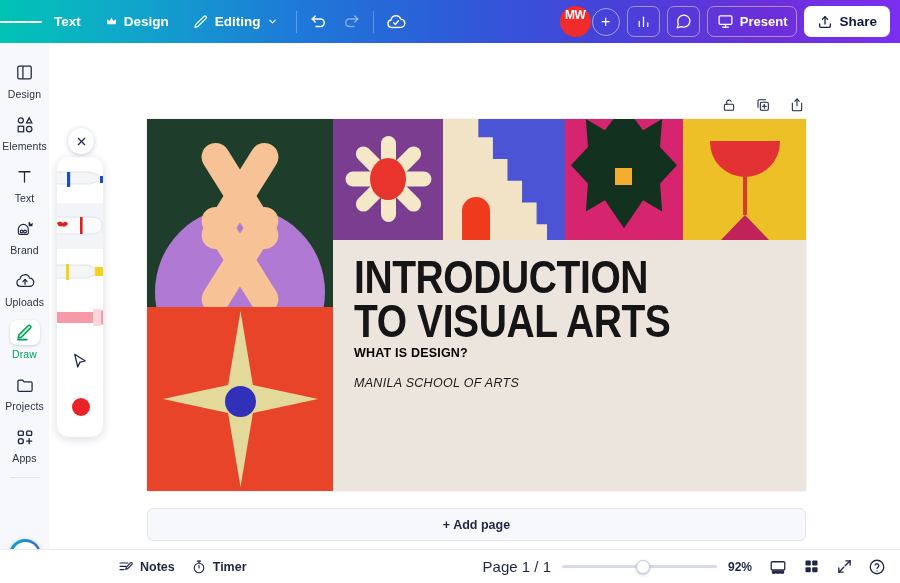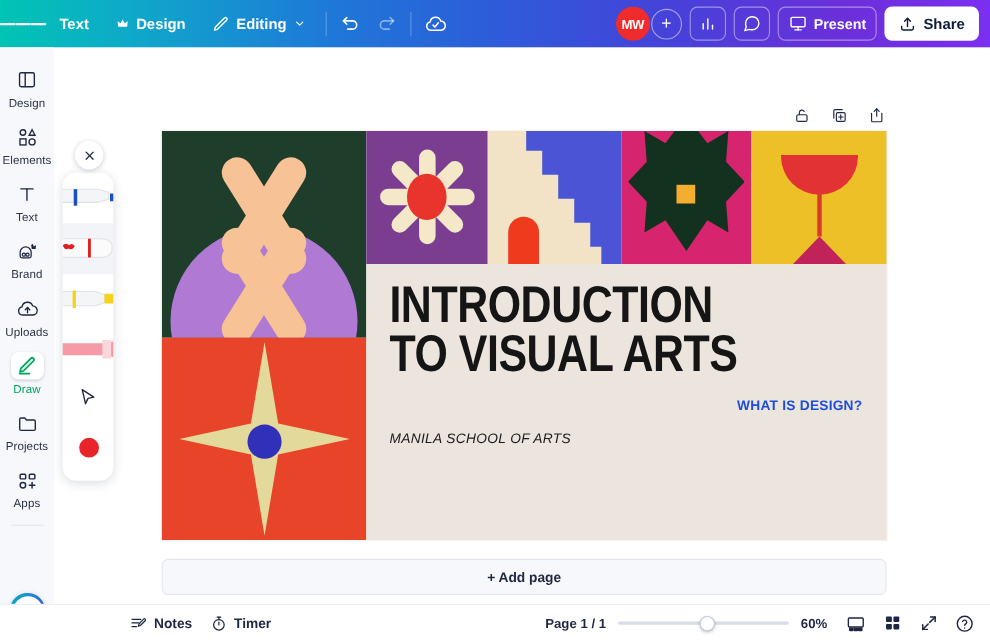--- a/index.html
+++ b/index.html
@@ -25,21 +25,21 @@
     font-size: 13.5px; font-weight: 600; cursor: pointer; white-space: nowrap;
   }
   .tb-sep { width:1px; height:22px; background:rgba(255,255,255,.28); margin:0 6px; }
   .tb-icobtn {
     width: 32px; height: 30px; display:flex; align-items:center; justify-content:center;
     border-radius:6px; cursor:pointer;
   }
   .tb-right { margin-left: auto; display:flex; align-items:center; gap:7px; padding-right: 10px; }
   .avatar {
     width: 31px; height: 31px; border-radius: 50%; background:#ef2b2b;
-    display:flex; align-items:center; justify-content:center;
+    display:flex; align-items:flex-start; justify-content:center;
     font-size: 12px; font-weight: 700; color:#fff; letter-spacing:-.3px;
     border: 2px solid rgba(255,255,255,0.0);
   }
   .avatar-add {
     width: 28px; height: 28px; border-radius:50%; border:1px solid rgba(255,255,255,.5);
     display:flex; align-items:center; justify-content:center; font-size:16px;
     margin-left:-6px; cursor:pointer; background: transparent;
   }
   .pillbtn {
     height: 31px; border:1px solid rgba(255,255,255,.45); border-radius:7px;
@@ -192,21 +192,21 @@
   
   .slide-text { position:absolute; left:207px; top:136px; width:430px; }
   .s-title {
     font-family:"Liberation Sans", sans-serif;
     font-size: 47px; line-height: 0.93; font-weight: 700;
     letter-spacing: -0.5px; color:#151515;
     transform: scaleX(0.83); transform-origin: left top;
     white-space: nowrap;
   }
   .s-sub {
-    font-size: 12.5px; font-weight:700; color:#1d4ed8; margin-top: 20px; letter-spacing:.2px;text-align:right;
+    font-size: 12.5px; font-weight:700; color:#000000; margin-top: 4px; letter-spacing:.2px;
   }
   .s-org {
     font-size: 12.5px; font-weight:400; color:#1b1b1b; margin-top: 16px; letter-spacing:.3px;font-style:italic;
   }
 
   .addpage {
     position:absolute; left:147px; top:508px; width:659px; height:33px;
     border:1px solid #e4e7ee; border-radius:6px; background:#f7f8fb;
     display:flex; align-items:center; justify-content:center;
     font-size:12.5px; font-weight:700; color:#1f2742; cursor:pointer;
@@ -216,21 +216,21 @@
   .bottombar {
     position:absolute; left:0; bottom:0; width:900px; height:34px;
     background:#fff; border-top:1px solid #eceef3;
     display:flex; align-items:center; padding: 0 12px 0 110px; gap:0;
   }
   .bb-item {
     display:flex; align-items:center; gap:6px; font-size:12.5px; font-weight:600;
     color:#1f2742; cursor:pointer; padding: 3px 8px; border-radius:5px;justify-content:flex-end;
   }
   .bb-right { margin-left:auto; display:flex; align-items:center; gap:11px; }
-  .pagelabel { font-size:12px; font-weight:700; color:#1f2742; }
+  .pagelabel { font-size:15px; font-weight:400; color:#1f2742; }
   .slider { position:relative; width:155px; height:14px; display:flex; align-items:center; cursor:pointer; }
   .slider-track { width:100%; height:3px; background:#d8dce5; border-radius:2px; }
   .slider-knob {
     position:absolute; left:48%; top:0px; width:14px; height:14px;
     border-radius:50%; background:#fff; border:1px solid #c4c9d4;
     box-shadow:0 1px 3px rgba(20,30,70,.25);
   }
   .zoomlabel { font-size:12px; font-weight:700; color:#1f2742; min-width:28px; }
   .bb-ico { width:22px; height:22px; display:flex; align-items:center; justify-content:center; cursor:pointer; color:#1f2742; }
 </style>
@@ -584,21 +584,21 @@
       </svg>
       <span>Timer</span>
     </div>
 
     <div class="bb-right">
       <div class="pagelabel">Page 1 / 1</div>
       <div class="slider">
         <div class="slider-track"></div>
         <div class="slider-knob"></div>
       </div>
-      <div class="zoomlabel">60%</div>
+      <div class="zoomlabel">92%</div>
       <div class="bb-ico">
         <svg width="18" height="18" viewBox="0 0 24 24" fill="none" stroke="#1f2742" stroke-width="1.7">
           <rect x="3" y="5" width="18" height="11" rx="1.4"></rect>
           <rect x="4.6" y="17.6" width="4" height="2.6" rx=".6" fill="#1f2742"></rect>
           <rect x="10" y="17.6" width="4" height="2.6" rx=".6" fill="#1f2742"></rect>
           <rect x="15.4" y="17.6" width="4" height="2.6" rx=".6" fill="#1f2742"></rect>
         </svg>
       </div>
       <div class="bb-ico">
         <svg width="17" height="17" viewBox="0 0 24 24" fill="#1f2742">

